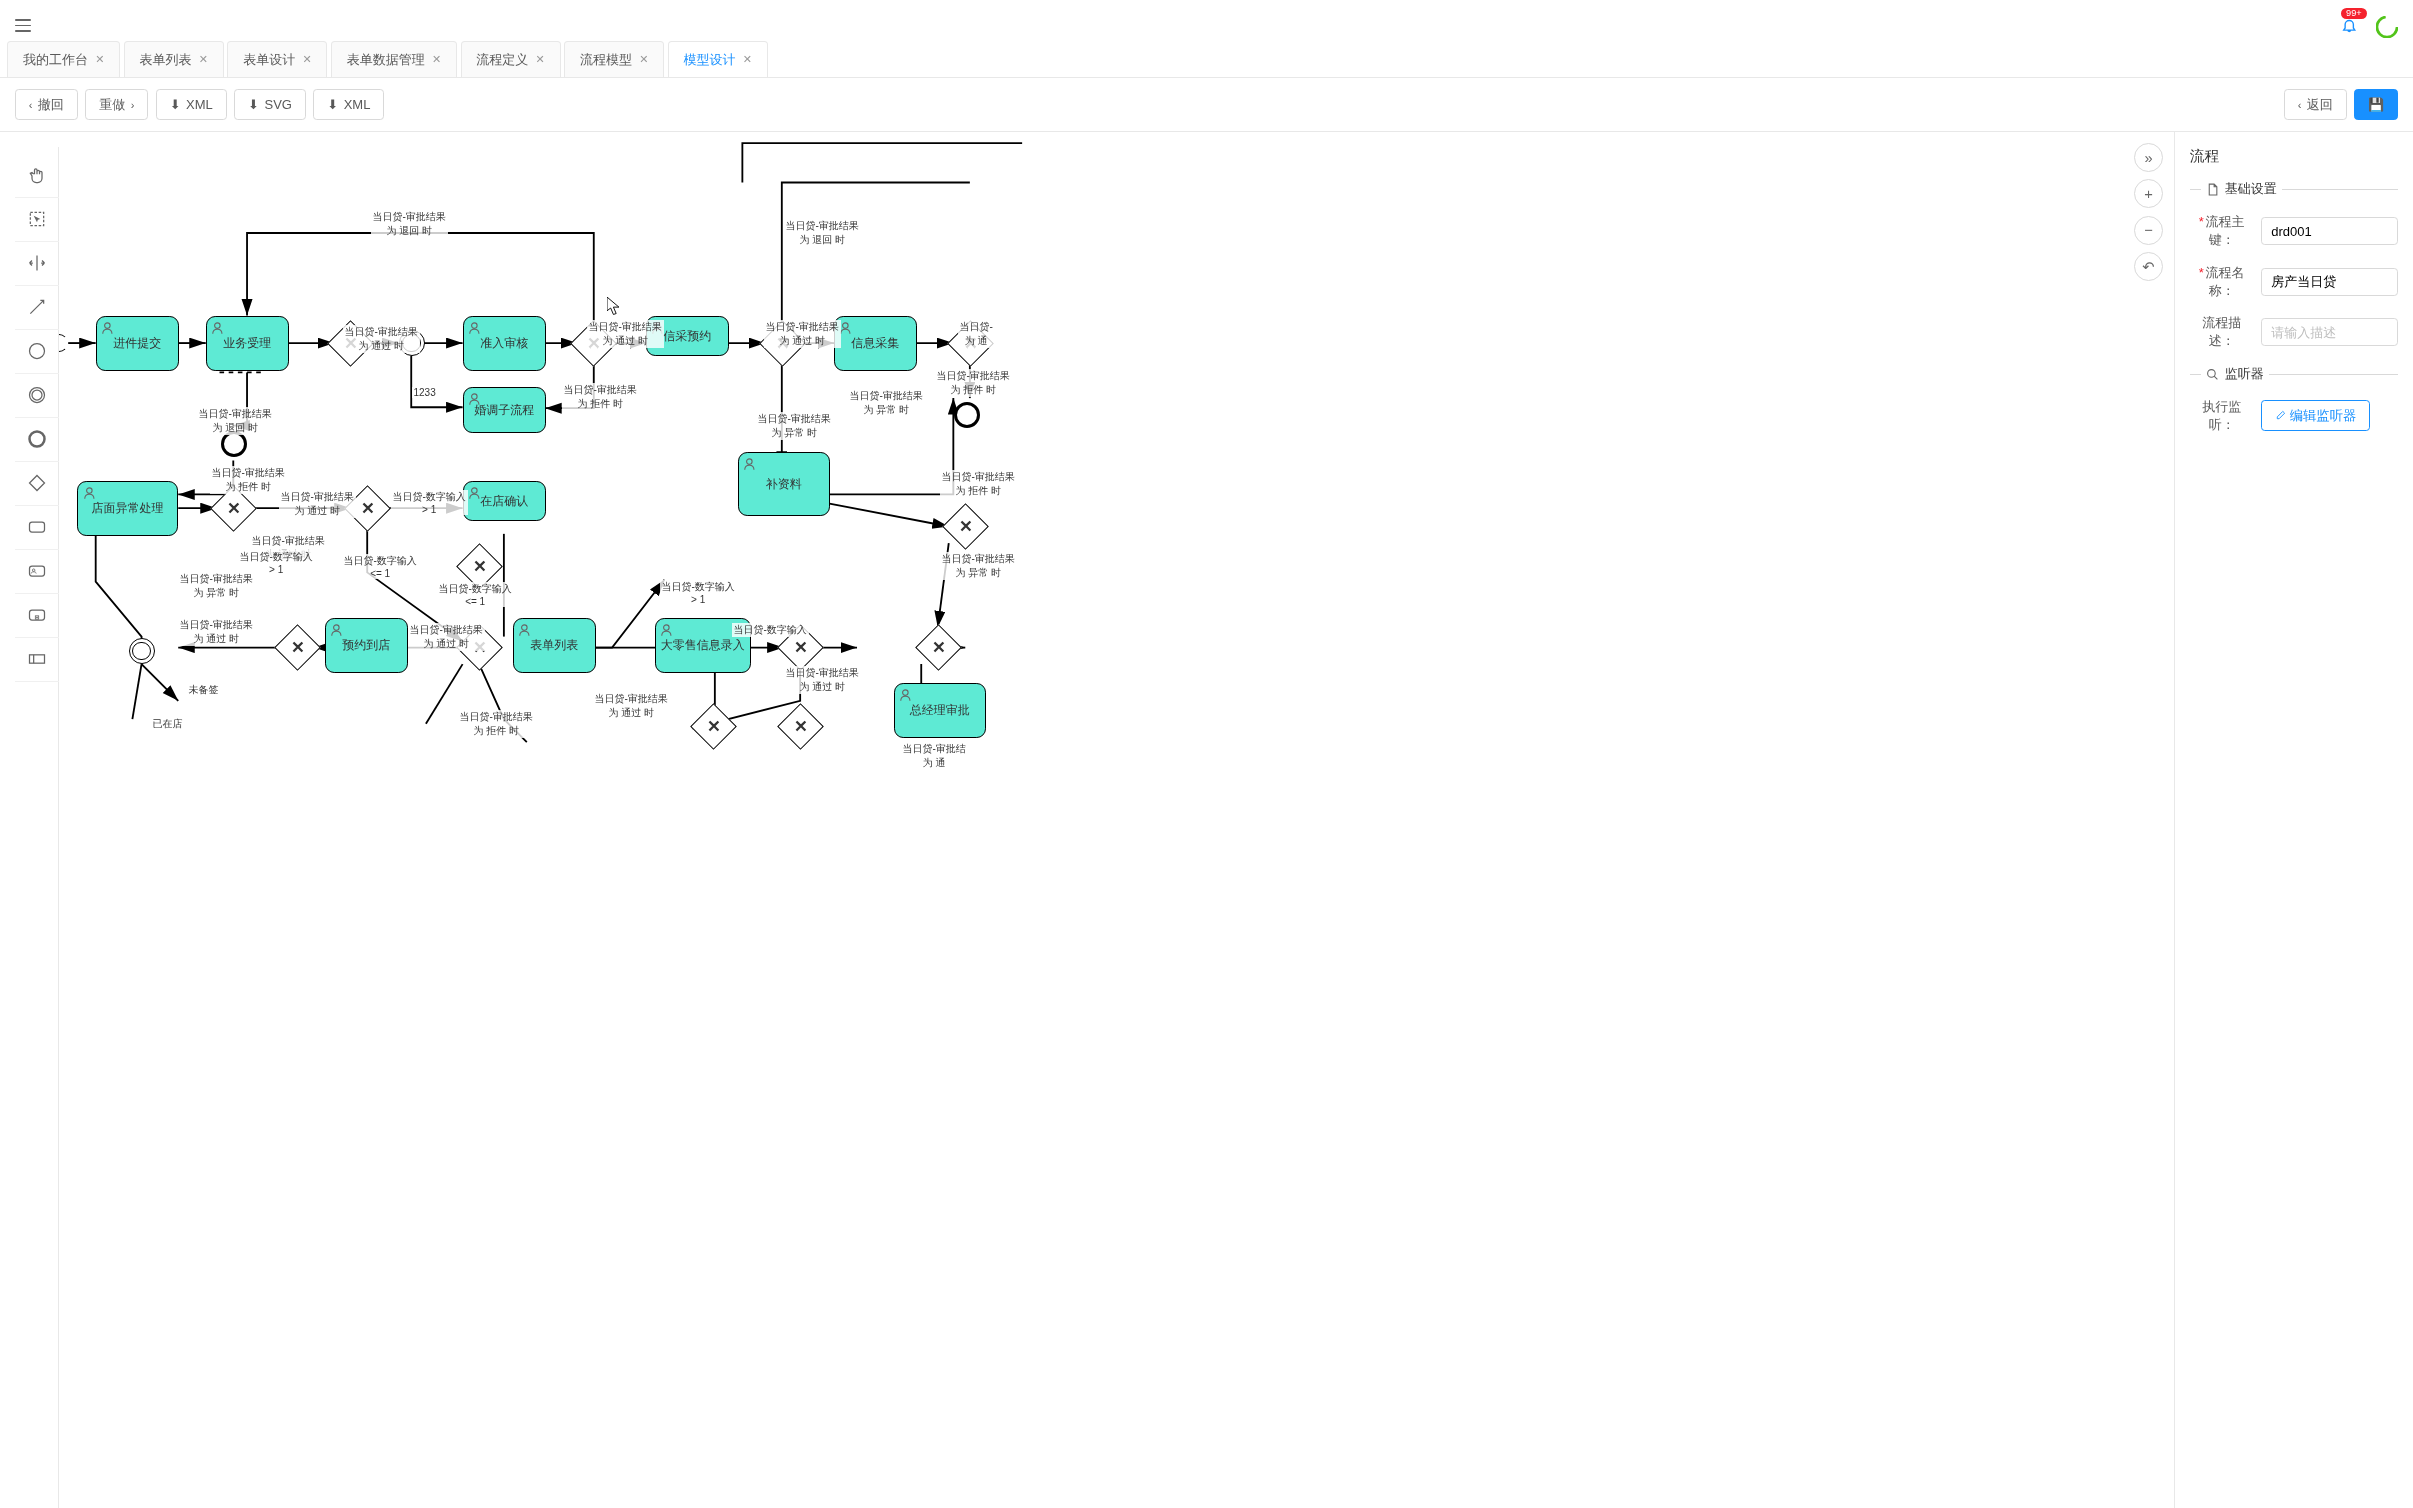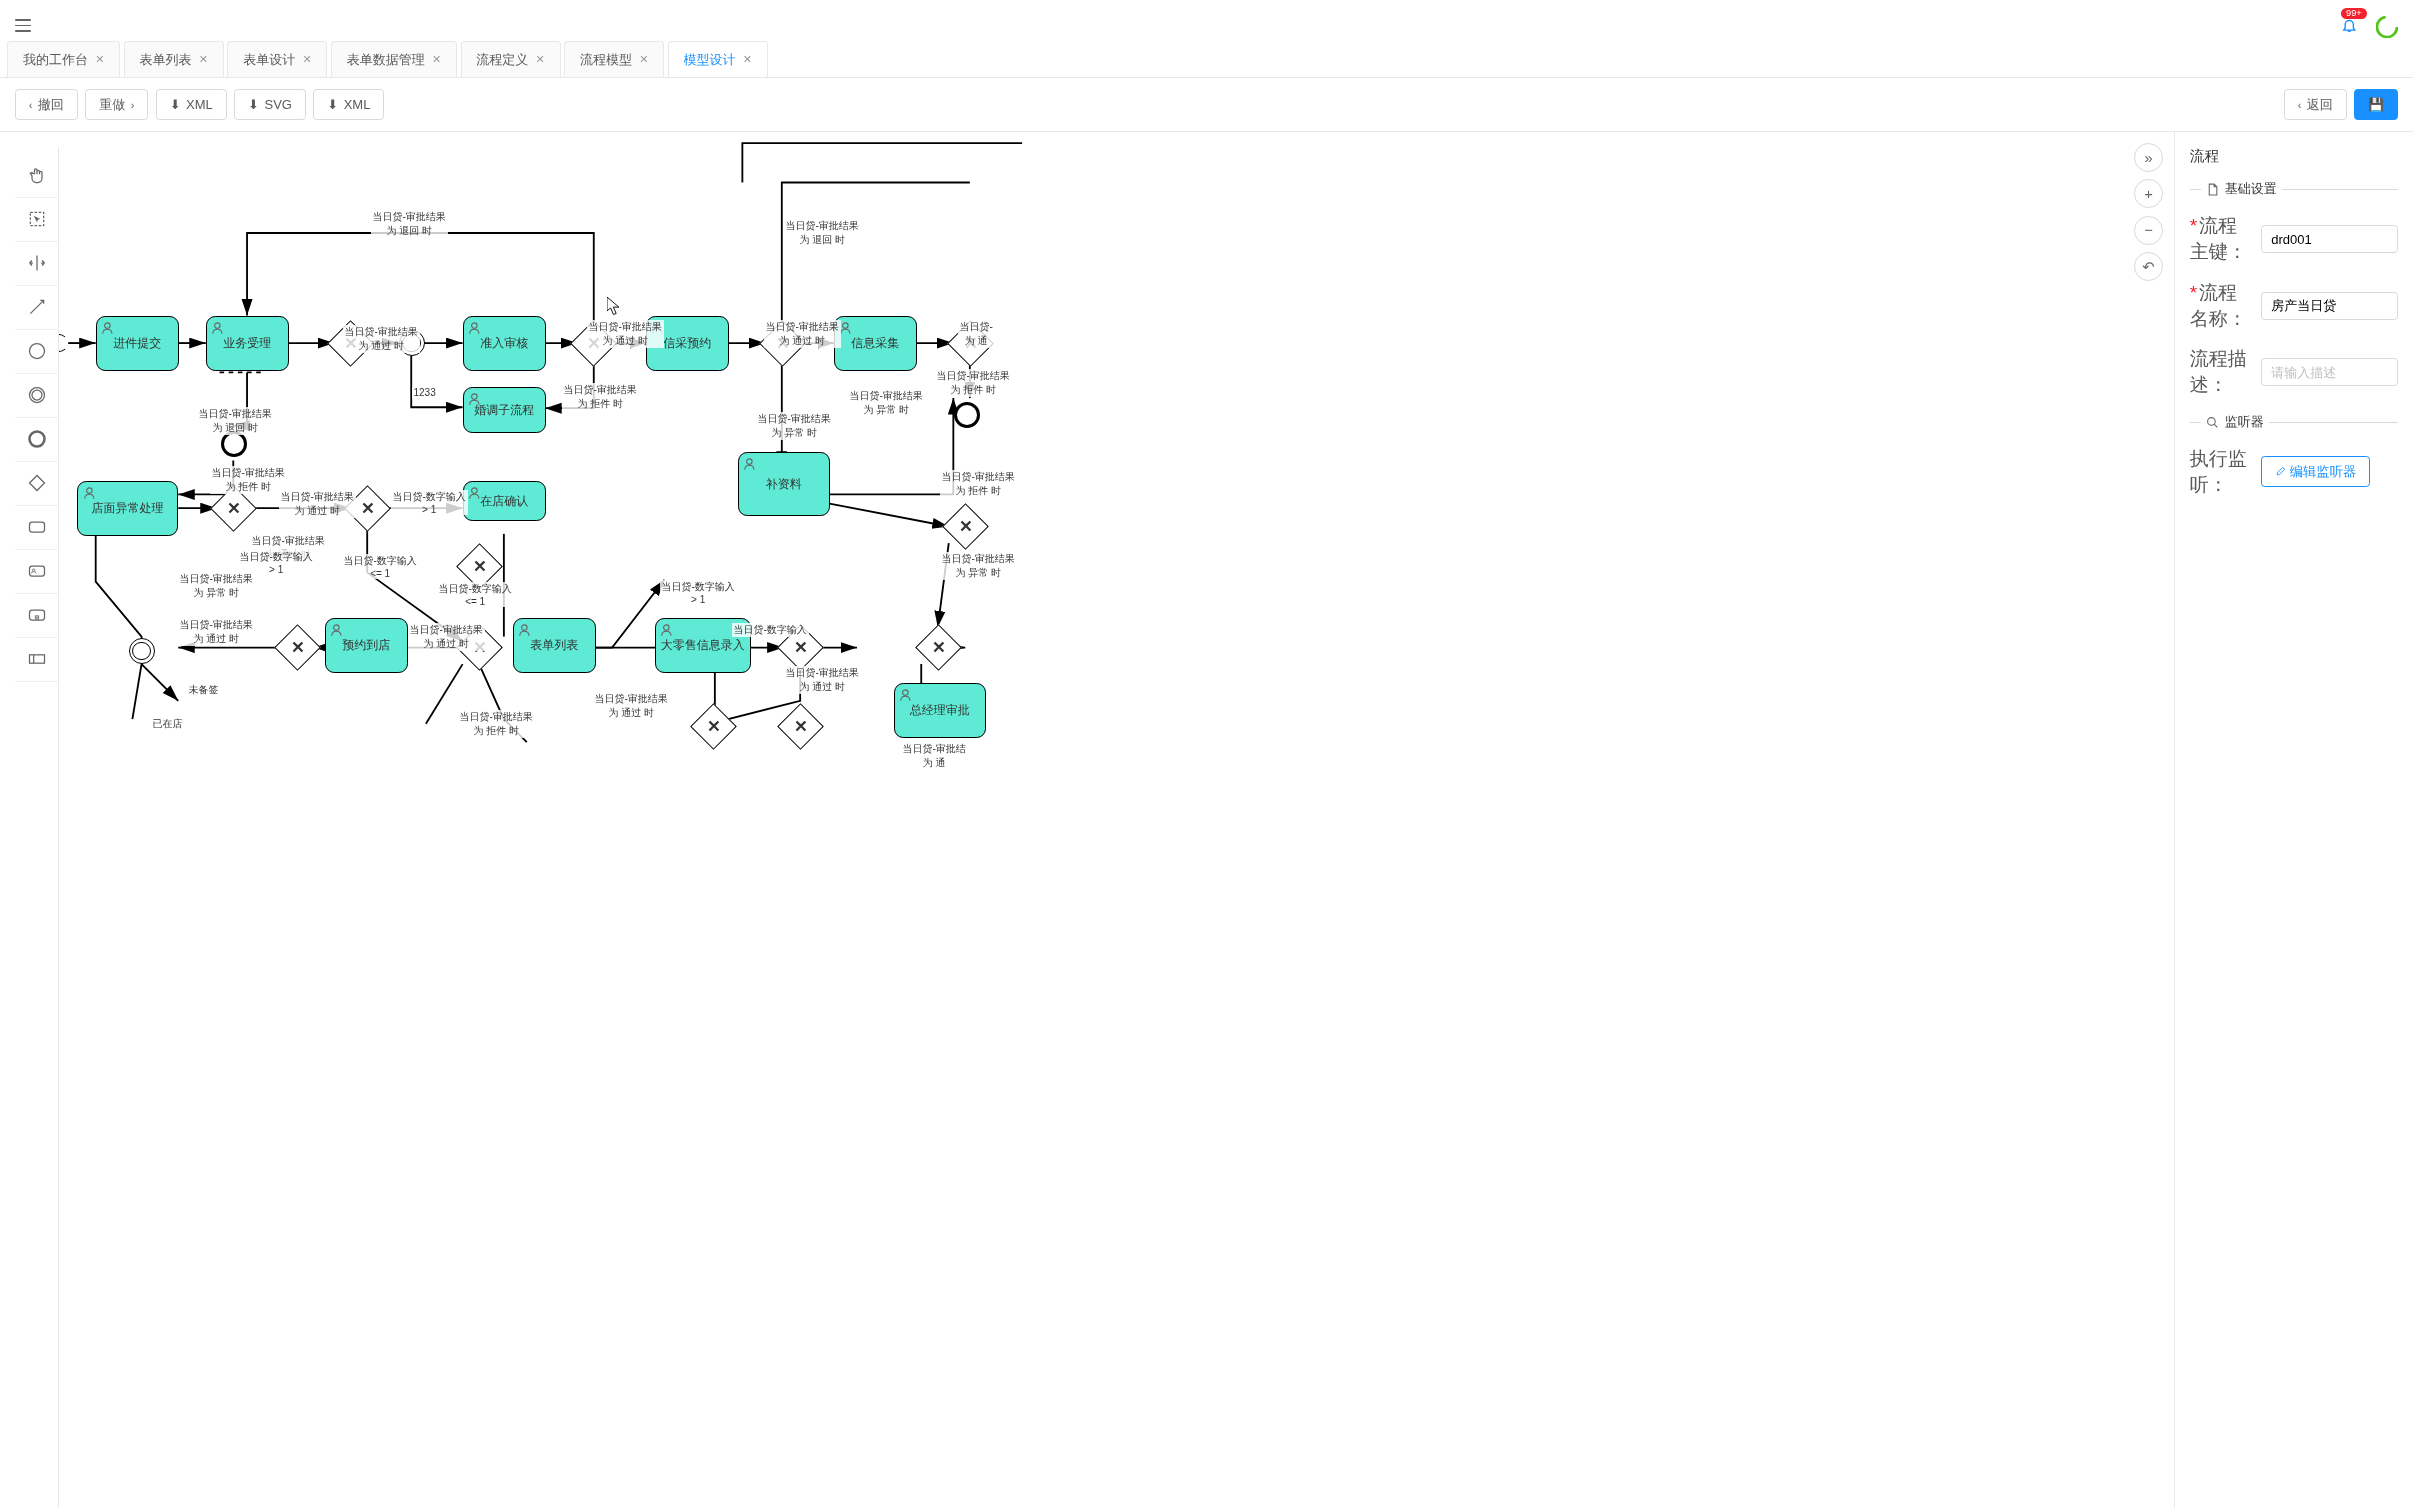--- a/index.html
+++ b/index.html
@@ -52,21 +52,21 @@
     .bpmn-edge.dashed { stroke-dasharray: 5,5; }
     marker path { fill: #000; }
     
     
     .props-panel { width: 239px; border-left: 0.9px solid #e8e8e8; padding: 14.7px; overflow-y: auto; }
     .props-title { font-size: 14.7px; font-weight: 500; margin-bottom: 14.7px; color: #333; }
     .props-section-title { font-size: 13px; display: flex; align-items: center; gap: 5.5px; margin-bottom: 14.7px; color: #333; position: relative; }
     .props-section-title::before, .props-section-title::after { content: ''; flex: 0 0 11px; height: 0.9px; background: #d9d9d9; }
     .props-section-title::after { flex: 1; }
     .form-row { display: flex; align-items: center; margin-bottom: 14.7px; gap: 7.3px; }
-    .form-label { width: 64px; text-align: left; font-size: 19px; color: #595959; }
+    .form-label { width: 64px; text-align: center; font-size: 13px; color: #595959; }
     .form-label .req { color: #f5222d; margin-right: 1.8px; }
     .form-input { flex: 1; border: 0.9px solid #d9d9d9; border-radius: 3.7px; padding: 5.5px 9.2px; font-size: 13px; width: 100%; }
     .form-input::placeholder { color: #bfbfbf; }
     .btn-link { color: #1890ff; border-color: #1890ff; display: inline-flex; align-items: center; gap: 3.7px; padding: 5.5px 13px; border: 0.9px solid #1890ff; border-radius: 3.7px; background: #fff; cursor: pointer; }
     
     .cursor-pointer { position: absolute; z-index: 100; pointer-events: none; }
     
     svg .user-glyph-path { fill: none; stroke: #666; stroke-width: 1.2; }
   </style>
 </head>
@@ -317,21 +317,21 @@
         </svg>
         <span>业务受理</span>
       </div>
     <div class="bpmn-node" style="left:404px; top:184px; width:83px; height:55px;">
         <svg class="user-glyph" viewBox="0 0 16 16">
           <circle cx="8" cy="5" r="3" class="user-glyph-path"></circle>
           <path d="M3 14c0-3 2-5 5-5s5 2 5 5" class="user-glyph-path"></path>
         </svg>
         <span>准入审核</span>
       </div>
-    <div class="bpmn-node" style="left:587px; top:184px; width:83px; height:55px;">
+    <div class="bpmn-node" style="left:587px; top:184px; width:83px; height:40px;">
         <svg class="user-glyph" viewBox="0 0 16 16">
           <circle cx="8" cy="5" r="3" class="user-glyph-path"></circle>
           <path d="M3 14c0-3 2-5 5-5s5 2 5 5" class="user-glyph-path"></path>
         </svg>
         <span>信采预约</span>
       </div>
     <div class="bpmn-node" style="left:775px; top:184px; width:83px; height:55px;">
         <svg class="user-glyph" viewBox="0 0 16 16">
           <circle cx="8" cy="5" r="3" class="user-glyph-path"></circle>
           <path d="M3 14c0-3 2-5 5-5s5 2 5 5" class="user-glyph-path"></path>

